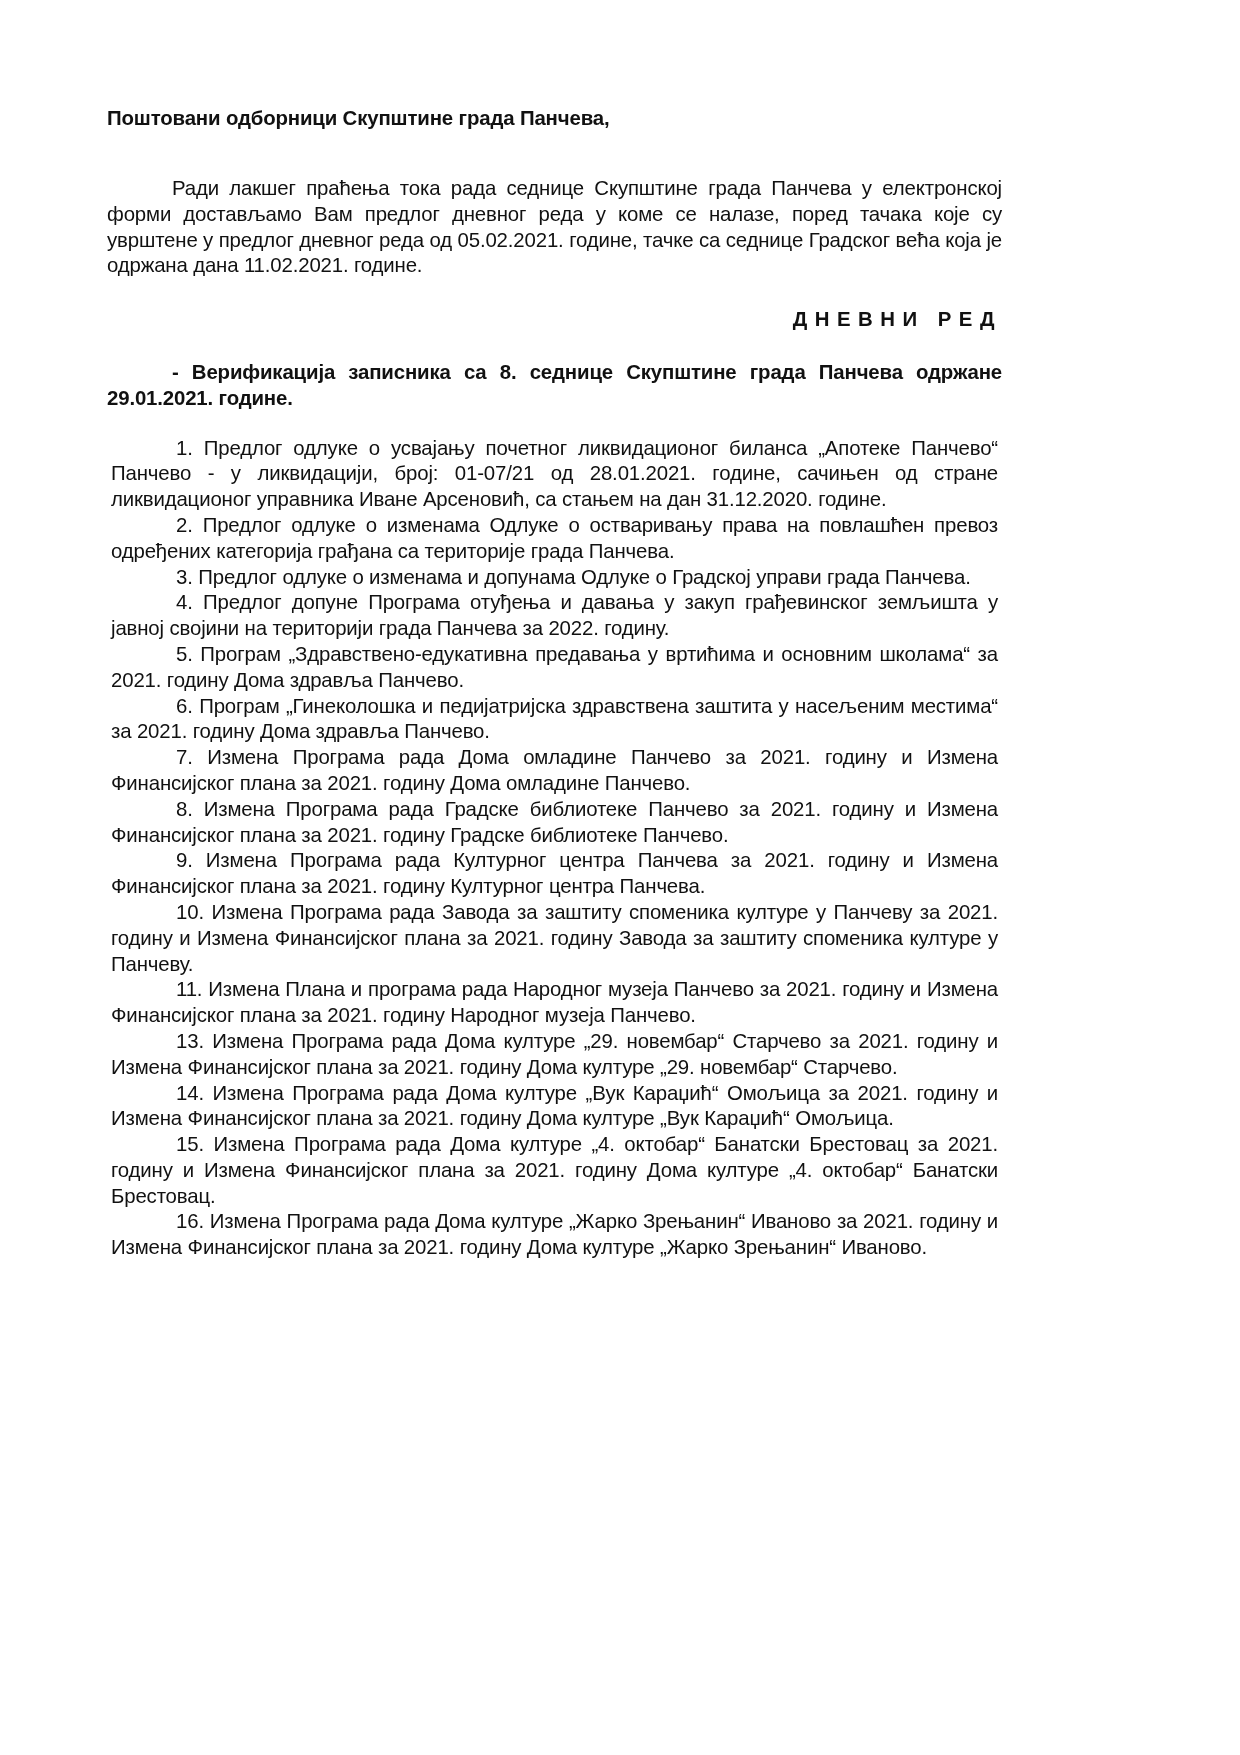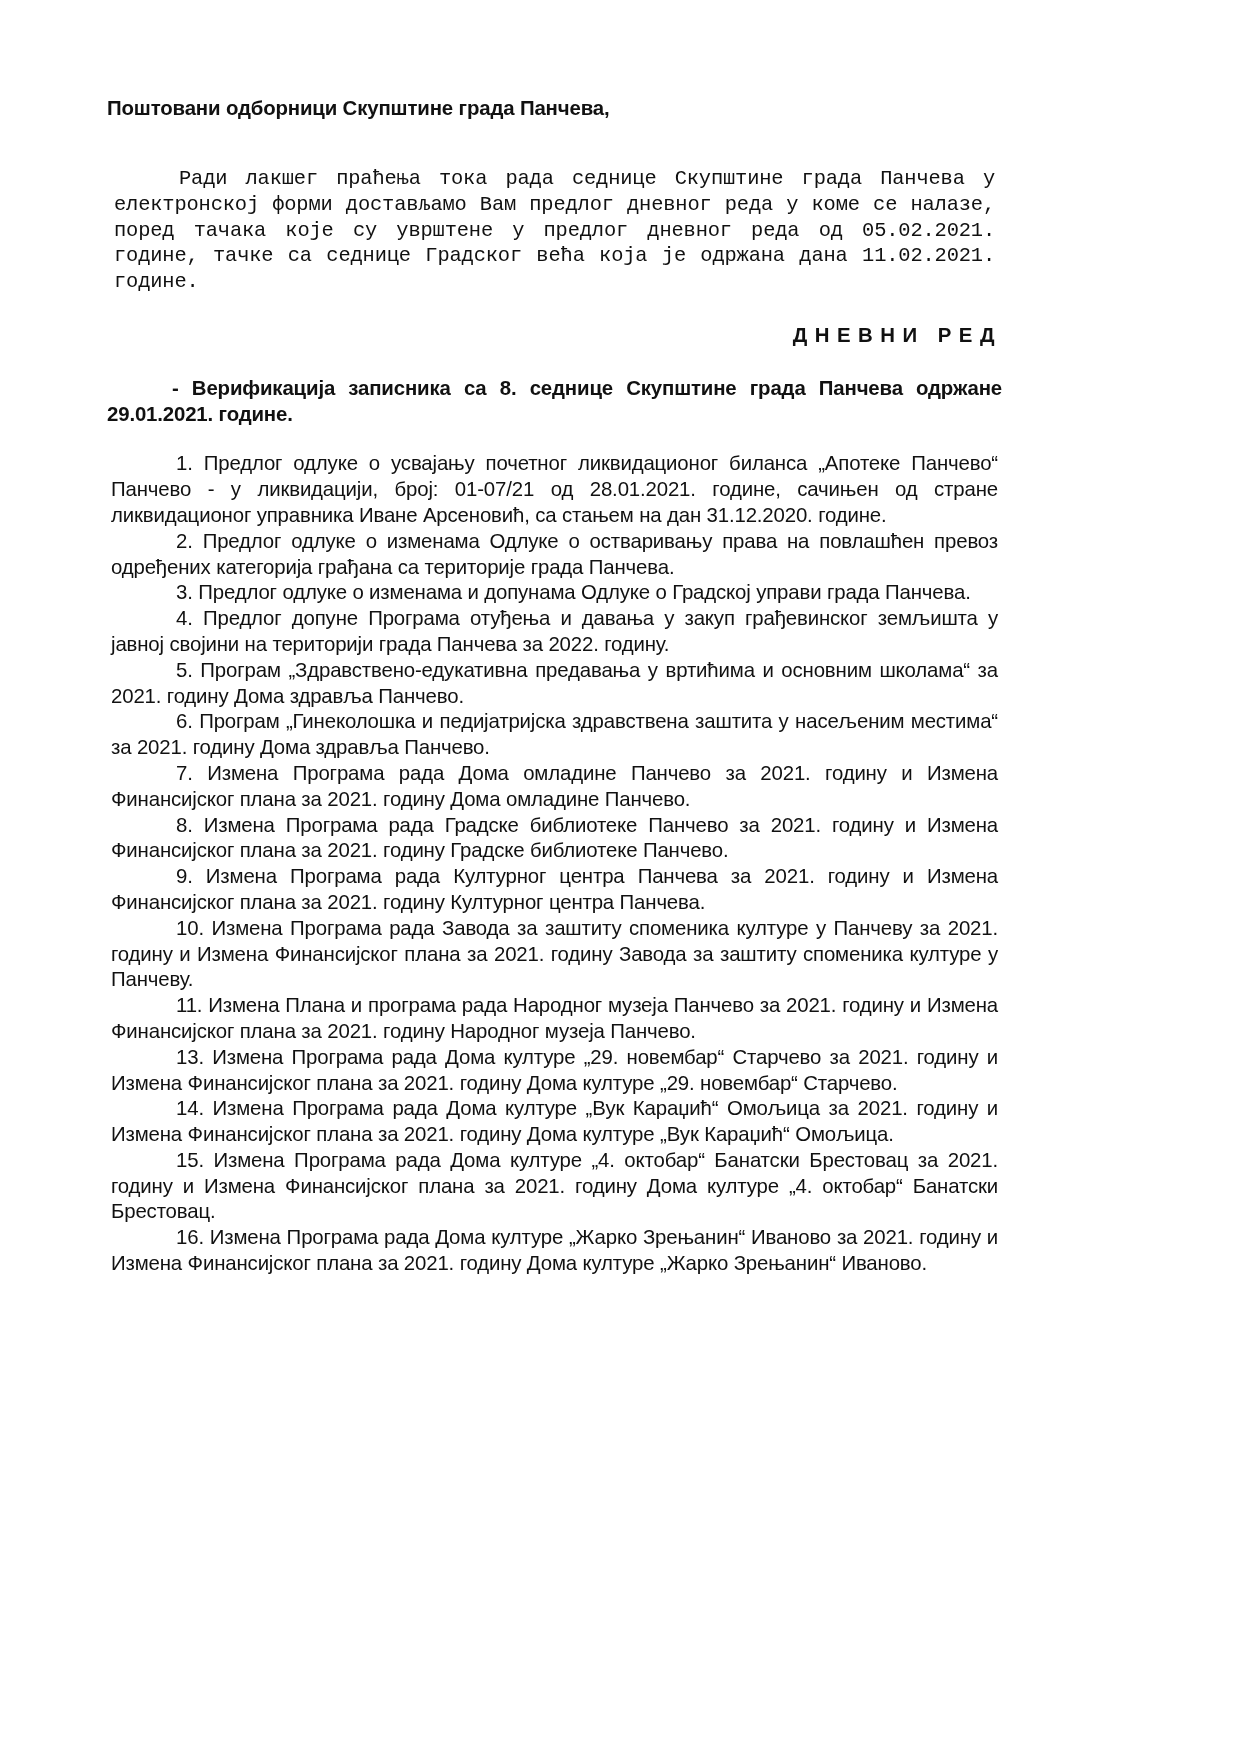--- a/index.html
+++ b/index.html
@@ -11,37 +11,36 @@
       width: 1240px;
       height: 1755px;
       position: relative;
       overflow: hidden;
       font-family: "Liberation Sans", sans-serif;
       color: #111111;
     }
     .page {
       position: absolute;
       left: 107px;
-      top: 96px;
+      top: 106px;
       width: 895px;
       font-size: 20.4px;
       line-height: 25.8px;
       letter-spacing: -0.15px;
     }
     .salutation {
       font-weight: bold;
       margin: 0;
       height: 26px;
     }
     .intro {
-      margin: 7px;
+      margin: 0;
       margin-top: 44px;
       text-align: justify;
       text-indent: 65px;
-      font-family: Liberation Mono, monospace;
     }
     .agenda-title {
       margin: 0;
       margin-top: 28px;
       text-align: right;
       font-weight: bold;
       letter-spacing: 7.5px;
       padding-left: 6px;
     }
     .verification {

